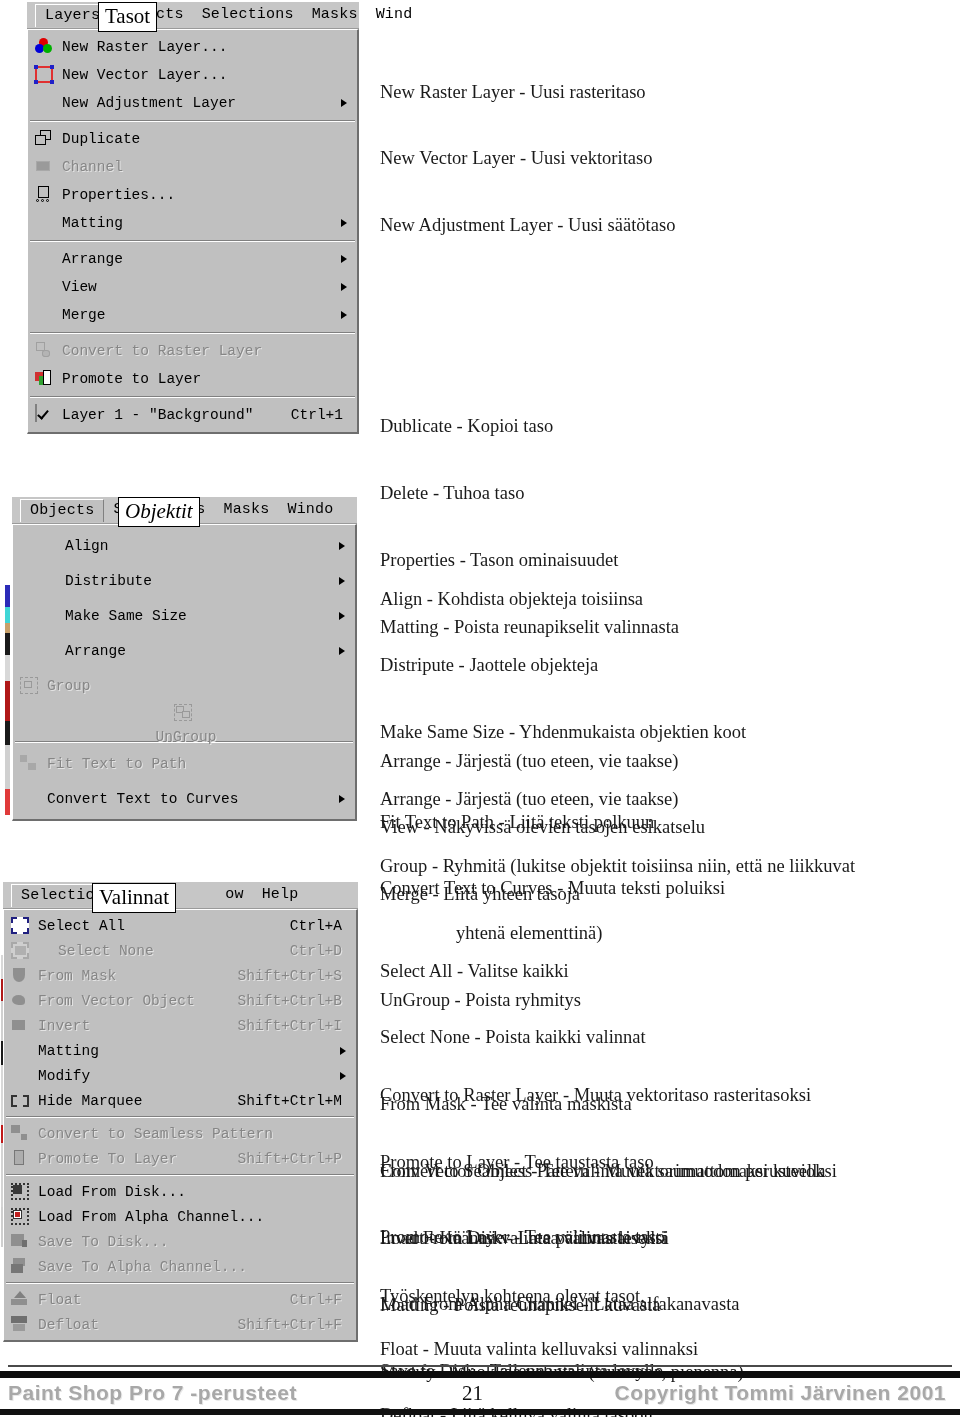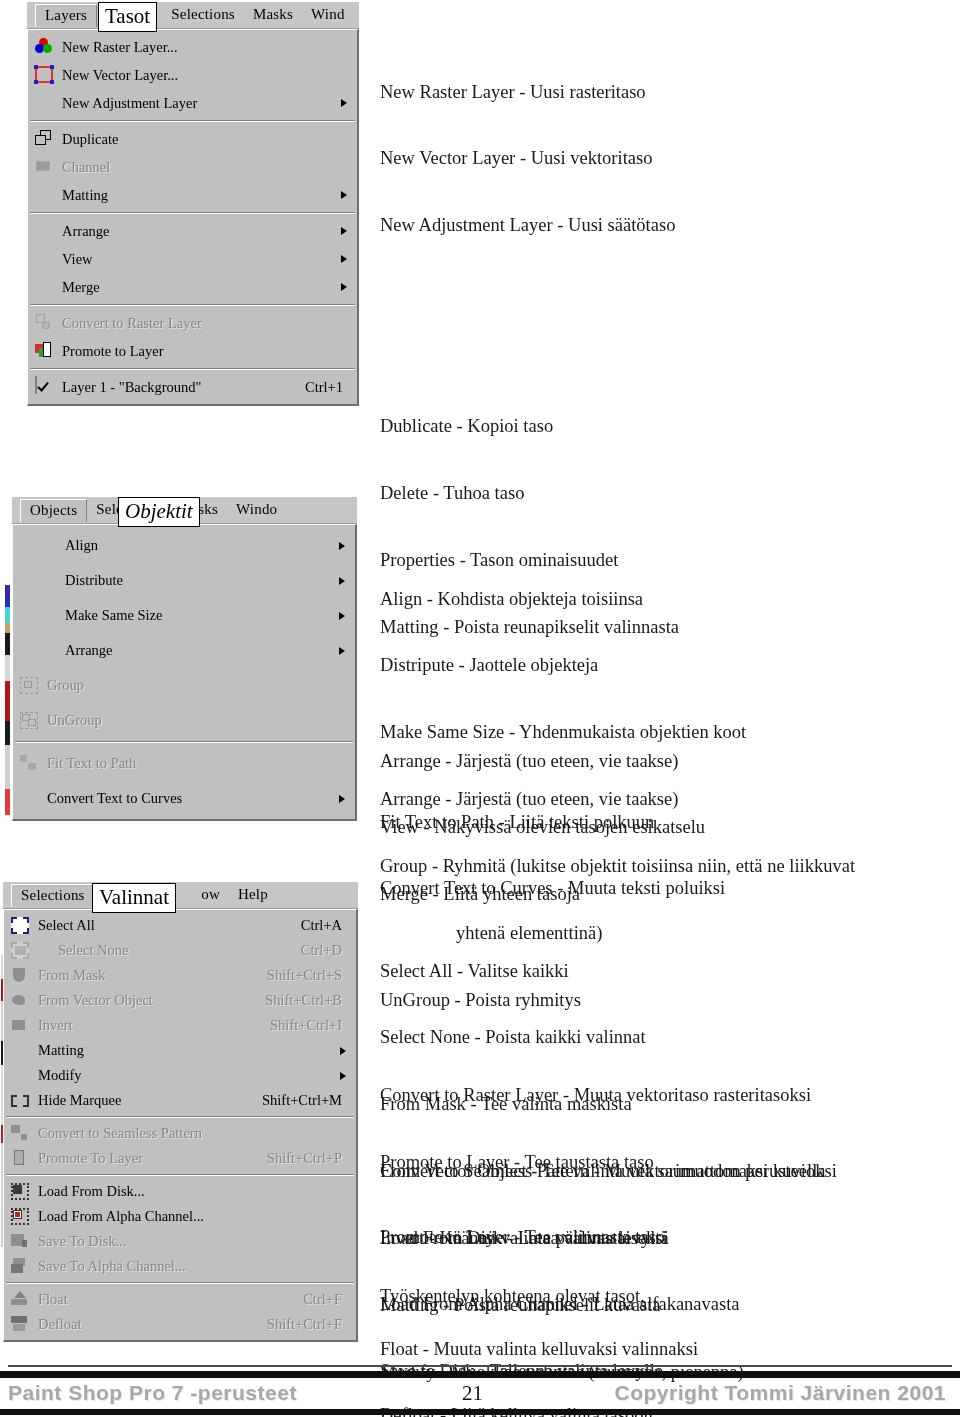--- a/index.html
+++ b/index.html
@@ -8,21 +8,21 @@
     width: 960px; height: 1417px;
     background: #ffffff;
     font-family: "Liberation Serif", serif;
     position: relative;
     overflow: hidden;
   }
 
   
   .shot {
     position: absolute;
-    font-family: Liberation Serif, serif;
+    font-family: Liberation Mono, monospace;
     background: #5eead4;
     color: #000;
   }
   .menubar {
     position: relative;
     height: 27px;
     background: #c6c6c6;
     border-bottom: 1px solid #9a9a9a;
     display: flex;
     align-items: center;
@@ -309,20 +309,31 @@
     </div>
     <div class="row dim">
       <span class="ico">
           <span class="i-del">
             <i></i>
           </span>
         </span>
       <span class="lbl">Channel</span>
     </div>
     <div class="row">
+      <span class="ico">
+          <span class="i-prop">
+            <i></i>
+            <i></i>
+            <i></i>
+            <i></i>
+          </span>
+        </span>
+      <span class="lbl">Properties...</span>
+    </div>
+    <div class="row">
       <span class="ico"></span>
       <span class="lbl">Matting</span>
       <span class="arrow"></span>
     </div>
     <div class="sep"></div>
     <div class="row">
       <span class="ico"></span>
       <span class="lbl">Arrange</span>
       <span class="arrow"></span>
     </div>
@@ -440,21 +451,21 @@
       <span class="arrow"></span>
     </div>
     <div class="row dim" style="height:35px; margin-left:-18px; padding-left:4px;">
       <span class="ico">
           <span class="i-group">
             <i></i>
           </span>
         </span>
       <span class="lbl">Group</span>
     </div>
-    <div class="row dim" style="height:35px; margin-left:-18px; padding-left:4px;">
+    <div class="row dim" style="height:35px; margin-left:-18px; padding-left:4px;flex-direction:column;">
       <span class="ico">
           <span class="i-ungroup">
             <i></i>
             <i></i>
           </span>
         </span>
       <span class="lbl">UnGroup</span>
     </div>
     <div class="sep" style="margin-left:-16px;"></div>
     <div class="row dim" style="height:35px; margin-left:-18px; padding-left:4px;">

